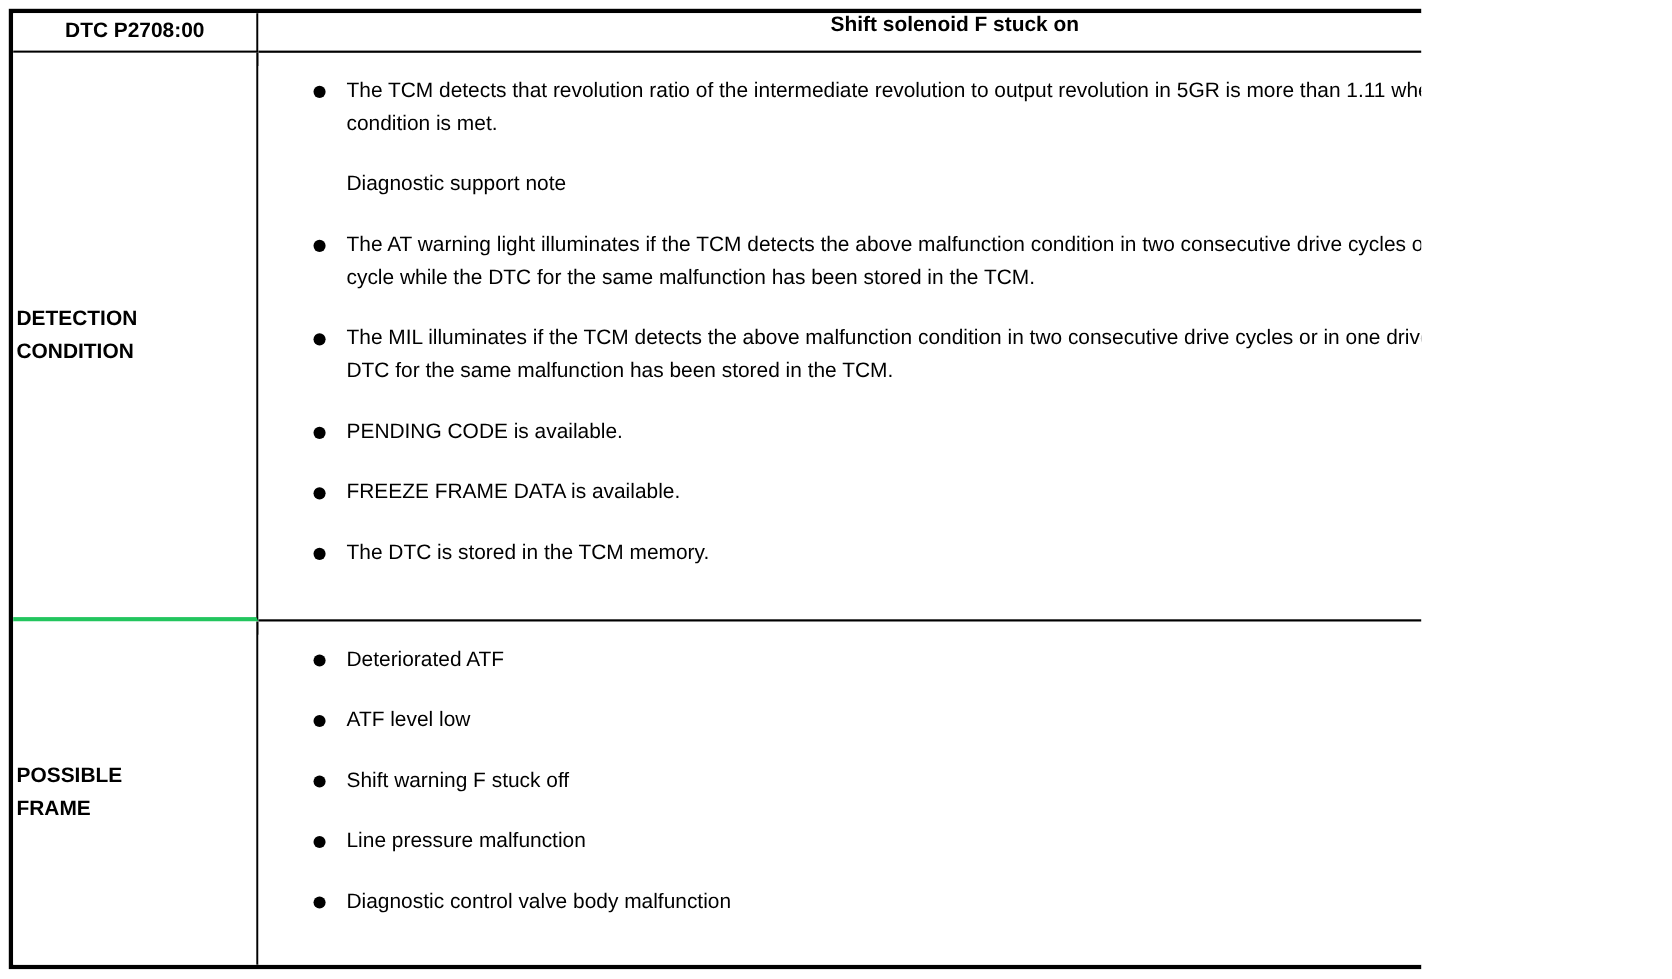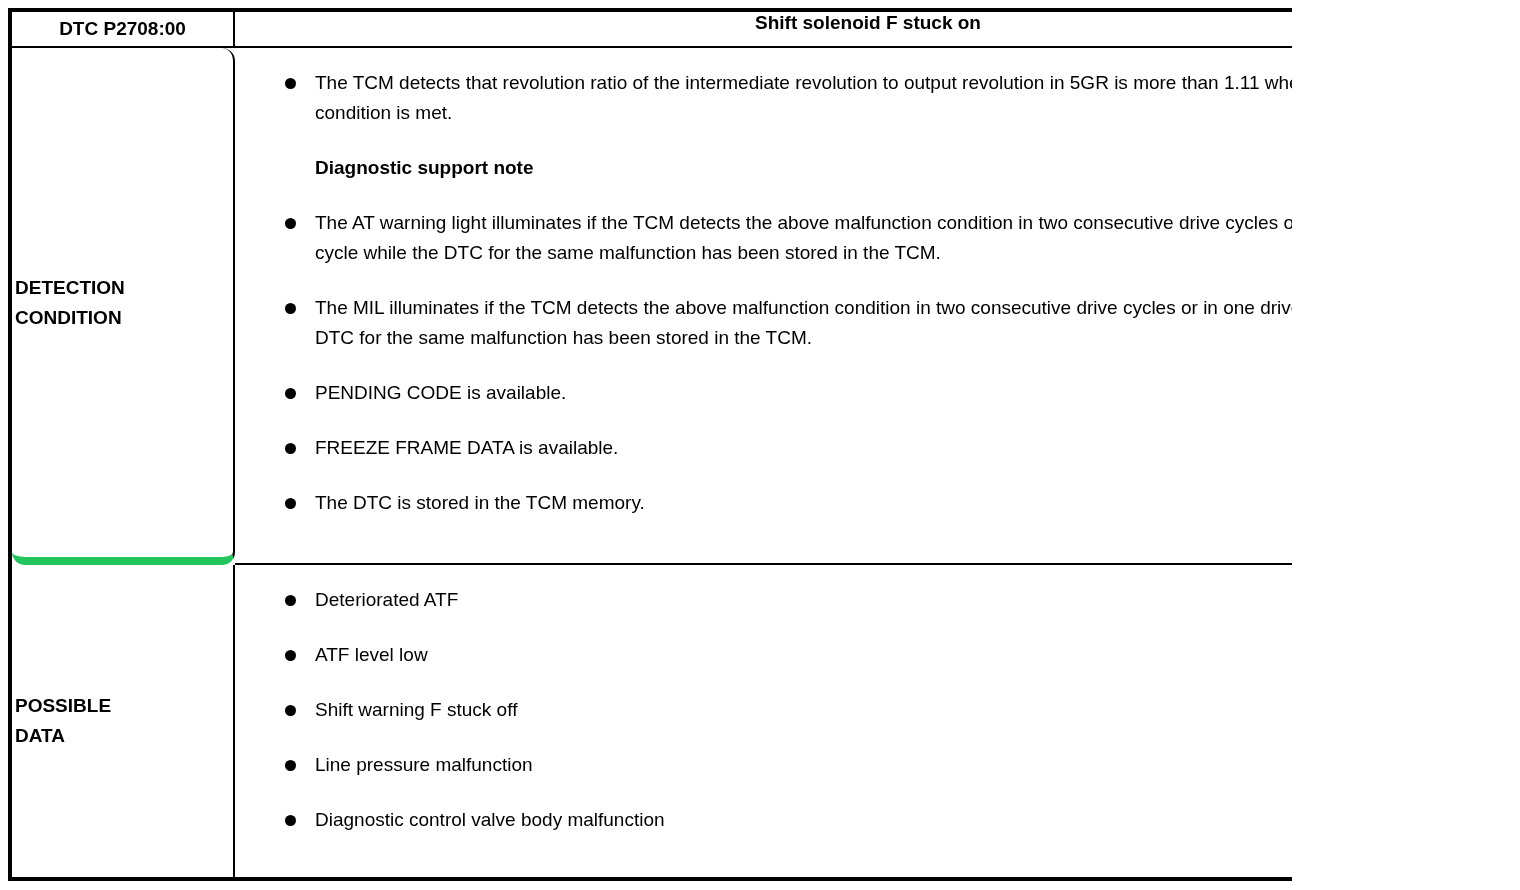--- a/index.html
+++ b/index.html
@@ -59,21 +59,21 @@
     display: flex;
     flex-direction: column;
     justify-content: center;
     font-weight: bold;
     font-size: 19px;
     line-height: 30px;
     padding-left: 3px;
     padding-right: 10px;
     word-spacing: 200px; 
   }
-  .label-det { grid-column: 1; grid-row: 2; border-bottom: 8px solid #22c55e; border-radius: 13px; }
+  .label-det { grid-column: 1; grid-row: 2; border-bottom: 4px solid #22c55e; }
   .label-pos { grid-column: 1; grid-row: 3; }
   .content-cell {
     box-sizing: border-box;
     font-size: 19px;
     line-height: 30px;
     padding: 8px 58px 0 50px;
     margin-top: 12px;
   }
   .content-det { grid-column: 2; grid-row: 2; border-bottom: 2px solid #000000; }
   .content-pos { grid-column: 2; grid-row: 3; }
@@ -99,21 +99,21 @@
     border-radius: 50%;
     border: 2.5px solid #000000;
     background: #ffffff;
     margin-top: 9px;
     box-sizing: border-box;
   }
   .sub-item {
     margin-left: 70px;
   }
   .note-heading {
-    font-weight: bold;
+    font-weight: normal;
     margin-left: 30px;
     margin-bottom: 25px;
   }
   .item .text {
     flex: 1 1 auto;
   }
 </style>
 </head>
 <body>
 
@@ -173,21 +173,21 @@
       <div class="item">
         <span class="marker">
             <span class="dot"></span>
           </span>
         <span class="text">The DTC is stored in the TCM memory.</span>
       </div>
 
     </div>
 
     <div class="cell label-cell label-pos">
-      <span>POSSIBLE DATA</span>
+      <span>POSSIBLE FRAME</span>
     </div>
     <div class="cell content-cell content-pos">
 
       <div class="item">
         <span class="marker">
             <span class="dot"></span>
           </span>
         <span class="text">Deteriorated ATF</span>
       </div>
 

